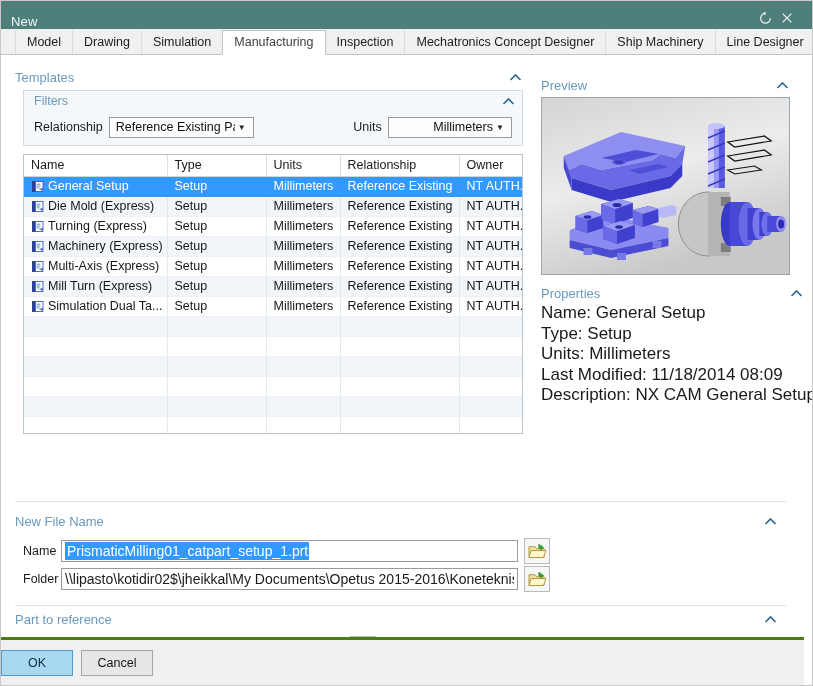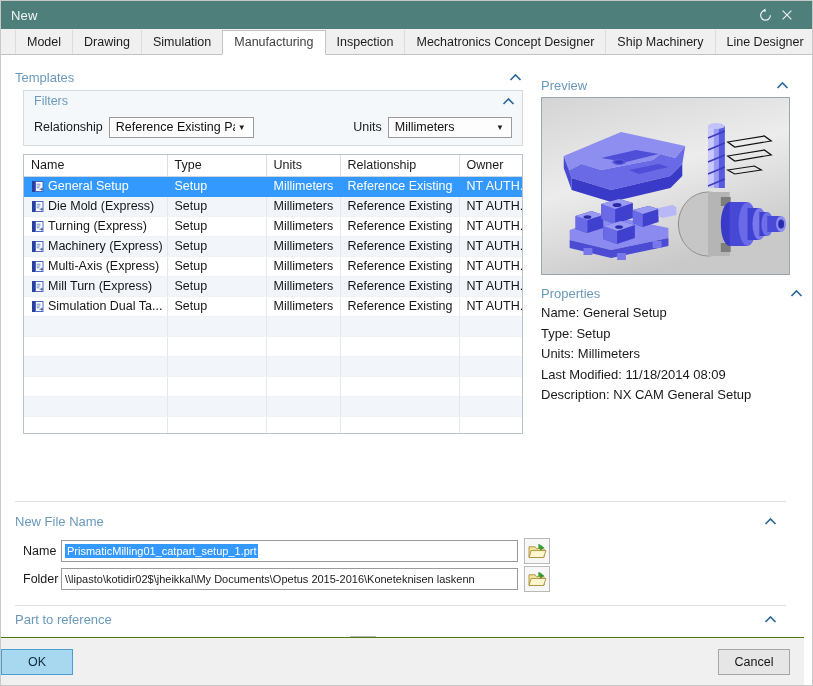--- a/index.html
+++ b/index.html
@@ -18,21 +18,21 @@
     background: #f0f0f0;
     border: 1px solid #c8c8c8;
     overflow: hidden;
   }
 
   
   .titlebar {
     height: 28px;
     background: #4f7f7b;
     display: flex;
-    align-items: center;
+    align-items: flex-end;
     padding: 0 14px 0 10px;
     color: #ffffff;
   }
   .titlebar .title {
     font-size: 13px;
     color: #f2f7f6;
     flex: 1;
     letter-spacing: .2px;
   }
   .titlebar .tb-btn {
@@ -124,20 +124,21 @@
   .left-col {
     position: absolute;
     left: 0; top: 8px;
     width: 530px;
   }
   .filters-box {
     margin: 5px 8px 0 22px;
     border: 1px solid #d2dbe2;
     background: #f5f8fa;
     height: 56px;
+    text-align: right;
   }
   .filters-head {
     display: flex; align-items: center;
     height: 20px;
     padding: 0 6px 0 10px;
   }
   .filters-head .label { font-size: 12.5px; color: #6b99bb; }
   .filters-head .spacer { flex: 1; }
   .filters-row {
     display: flex;
@@ -244,21 +245,21 @@
     background: linear-gradient(160deg,#d8d8d8 0%,#efefef 45%,#cfcfcf 100%);
     overflow: hidden;
     position: relative;
   }
   .preview-box svg { display:block; width:100%; height:100%; }
   .props {
     margin: 0 22px 0 8px;
     padding-top: 2px;
   }
   .prop-line {
-    font-size: 13px;
+    font-size: 17px;
     color: #1a1a1a;
     line-height: 20.5px;
     white-space: nowrap;
   }
 
   
   .sec2 { position: absolute; left: 0; right: 12px; top: 448px; }
   .hr-line {
     position: absolute; left: 14px; right: 14px;
     height: 1px; background: #e0e0e0;
@@ -274,21 +275,21 @@
     font-size: 12.5px;
     color: #1a1a1a;
   }
   .tbox {
     height: 22px;
     border: 1px solid #9a9a9a;
     background: #ffffff;
     display: flex;
     align-items: center;
     padding: 0 3px;
-    font-size: 11px;
+    font-size: 14px;
     overflow: hidden;
     white-space: nowrap;
   }
   .tbox .val { white-space: nowrap; overflow: hidden; }
   .tbox .val.selected {
     background: #3399ff;
     color: #ffffff;
     padding: 1px 1px 1px 2px;
   }
   .w-long { width: 457px; }
@@ -302,24 +303,24 @@
     cursor: default;
   }
   .browse svg { display: block; }
 
   
   .footer {
     position: absolute;
     left: 0; right: 8px; bottom: 0;
     height: 48px;
     background: #f0f0f0;
-    border-top: 1px solid #4d7c0f;
+    border-top: 3px solid #4d7c0f;
     display: flex;
     align-items: center;
-    justify-content: space-between;
+    justify-content: flex-start;
     padding-right: 14px;
     gap: 8px;
   }
   .btn {
     height: 26px;
     min-width: 72px;
     border: 1px solid #a6a6a6;
     background: #e6e6e6;
     font-size: 12.5px;
     color: #151515;

